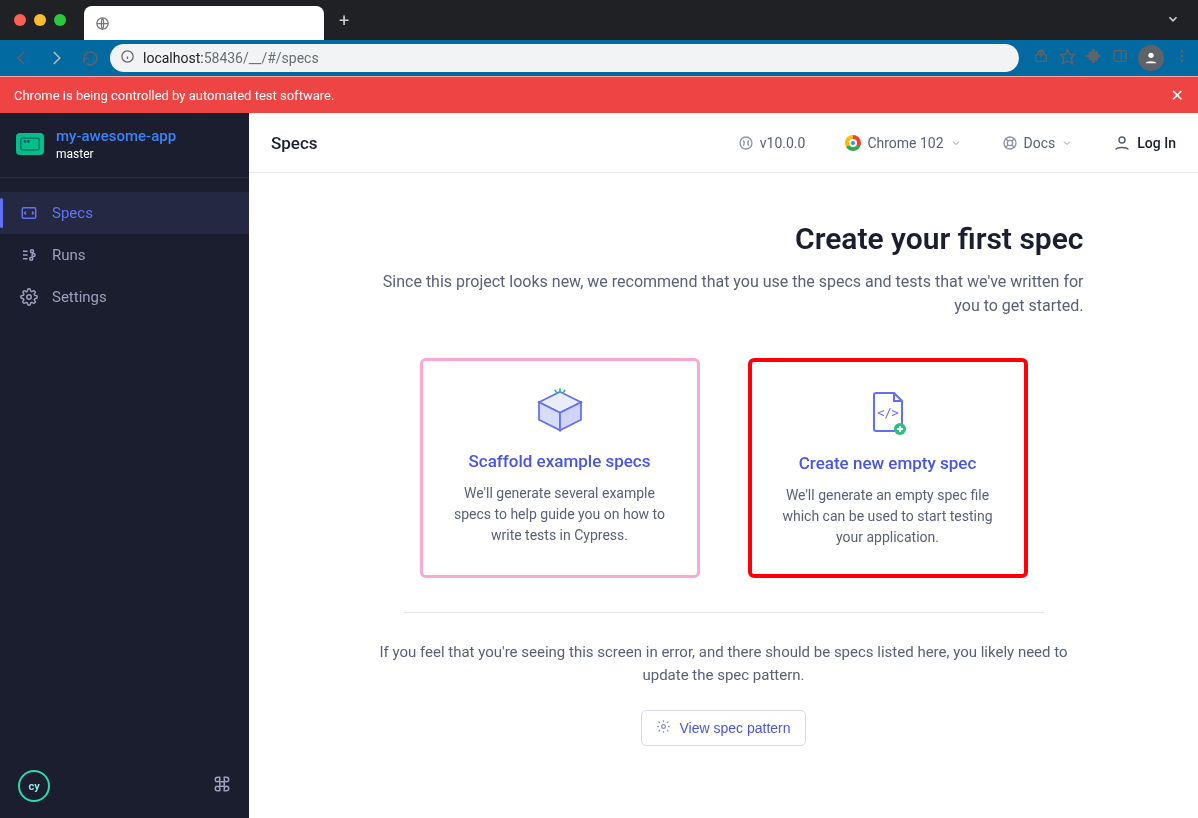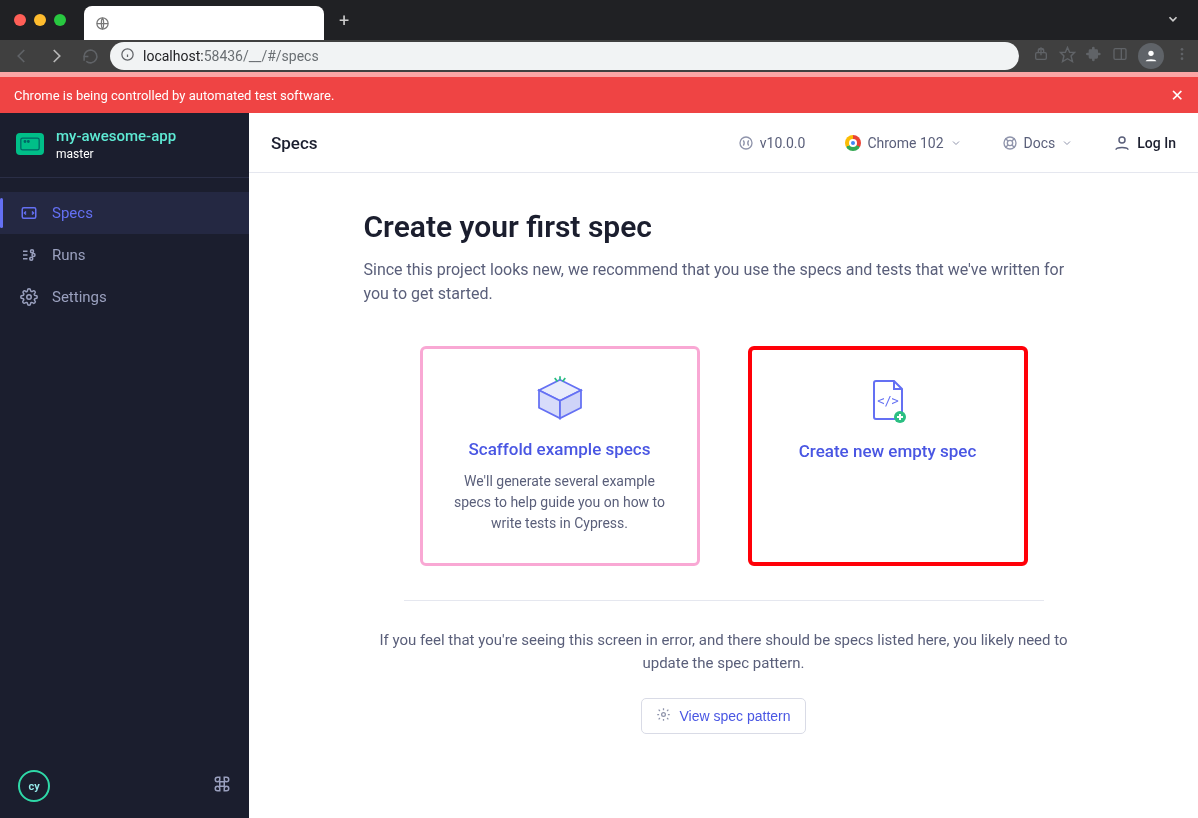--- a/index.html
+++ b/index.html
@@ -56,26 +56,26 @@
   }
   .titlebar-right {
     margin-left:auto;
     align-self:center;
     color:#ccc;
     padding-right:10px;
   }
 
   .toolbar {
     height: 37px;
-    background:#404040;
+    background:#0369a1;
     display:flex;
     align-items:center;
     padding:12px 8px;
     gap:6px;
-    border-bottom:5px solid #fca5a5;
+    border-bottom:1px solid #fca5a5;
   }
   .tool-btn {
     width:28px;height:28px;display:flex;align-items:center;justify-content:center;
     color:#606367;border-radius:50%;
   }
   .tool-btn.disabled{color:#b8b8b8;}
   .address-bar{
     flex:1;
     height:28px;
     background:#f1f3f4;
@@ -125,21 +125,21 @@
     gap:12px;
     padding:14px 16px 16px 16px;
     border-bottom:1px solid #2a2e46;
   }
   .project-badge{
     width:28px;height:22px;border-radius:4px;
     background:#00bf88;
     display:flex;align-items:center;justify-content:center;
     font-size:10px;color:#0b3;
   }
-  .project-name{font-size:15px;color:#5eead4;font-weight:500;}
+  .project-name{font-size:15px;color:#3b82f6;font-weight:500;}
   .project-branch{font-size:12px;color:#ffffff;margin-top:2px;}
 
   .nav{padding-top:14px;}
   .nav-item{
     display:flex;align-items:center;gap:14px;
     padding:12px 20px;
     font-size:15px;
     cursor:pointer;
     color:#9aa0be;
   }
@@ -186,23 +186,23 @@
   .tb-item{display:flex;align-items:center;gap:6px;cursor:pointer;}
   .tb-item svg{flex-shrink:0;}
   .login{color:#1b1e2e;font-weight:500;}
 
   .content{
     flex:1;
     overflow:auto;
     padding:36px 0 30px;
   }
   .hero{
-    text-align:left;
+    text-align:right;
     max-width:720px;
-    margin:0 auto;
+    margin:12px auto;
   }
   .hero h1{font-size:30px;color:#1b1e2e;font-weight:600;margin-bottom:14px;}
   .hero p{font-size:16px;color:#5a5f7a;line-height:1.5;}
 
   .cards{
     display:flex;
     gap:48px;
     justify-content:center;
     margin:40px auto 0;
   }
@@ -467,20 +467,21 @@
             <svg width="44" height="48" viewBox="0 0 44 48">
                 <path d="M10 4h18l8 8v28a2 2 0 01-2 2H10a2 2 0 01-2-2V6a2 2 0 012-2z" fill="#fff" stroke="#6470f3" stroke-width="2"></path>
                 <path d="M28 4v8h8" fill="none" stroke="#6470f3" stroke-width="2"></path>
                 <text x="22" y="28" text-anchor="middle" font-size="12" fill="#6470f3" font-family="monospace">&lt;/&gt;</text>
                 <circle cx="34" cy="40" r="6" fill="#2bbf82"></circle>
                 <line x1="34" y1="37" x2="34" y2="43" stroke="#fff" stroke-width="2"></line>
                 <line x1="31" y1="40" x2="37" y2="40" stroke="#fff" stroke-width="2"></line>
               </svg>
           </div>
           <div class="card-title">Create new empty spec</div>
+          <div class="card-desc">We'll generate an empty spec file which can be used to start testing your application.</div>
         </div>
       </div>
 
       <hr class="divider">
 
       <p class="error-note">If you feel that you're seeing this screen in error, and there should be specs listed here, you likely need to update the spec pattern.</p>
 
       <button class="pattern-btn">
         <span class="gear">
           <svg width="15" height="15" viewBox="0 0 24 24" fill="none" stroke="currentColor" stroke-width="2">

